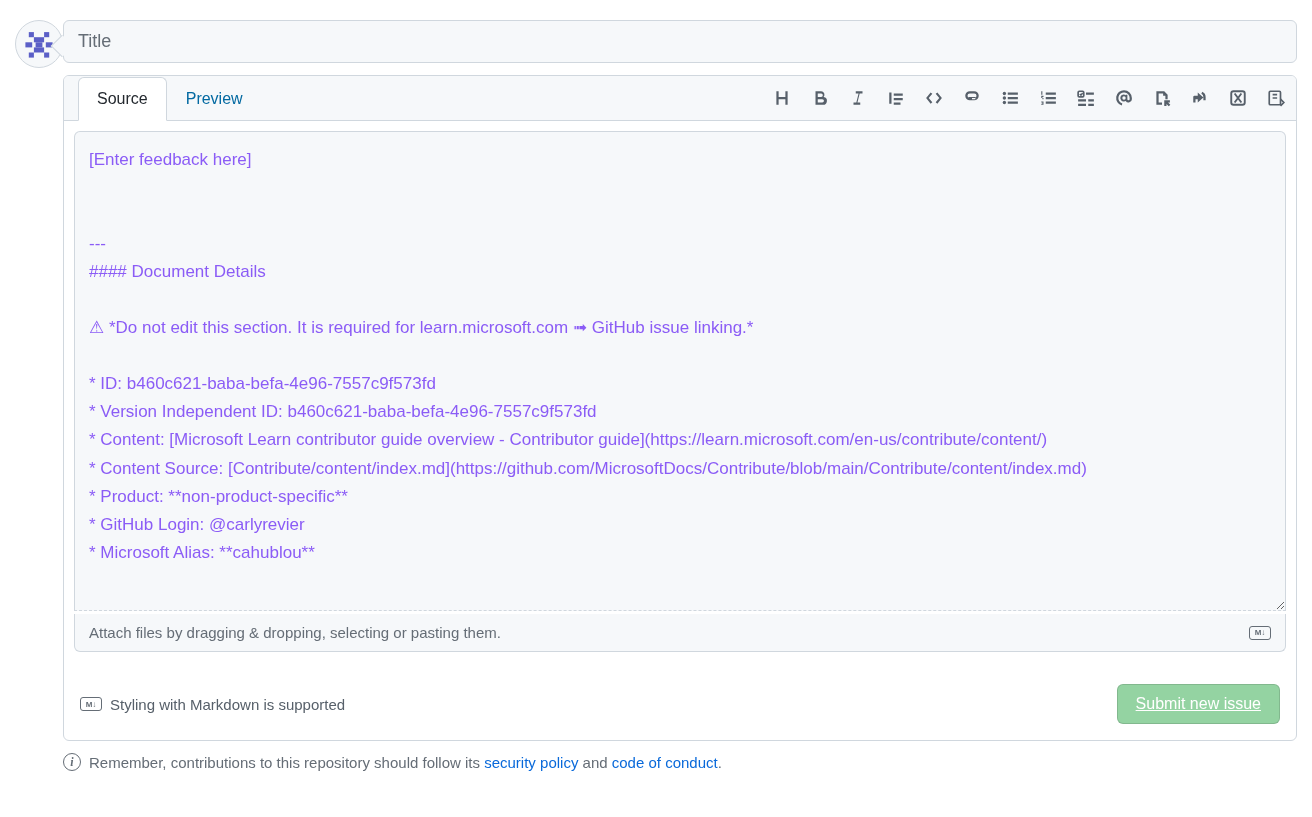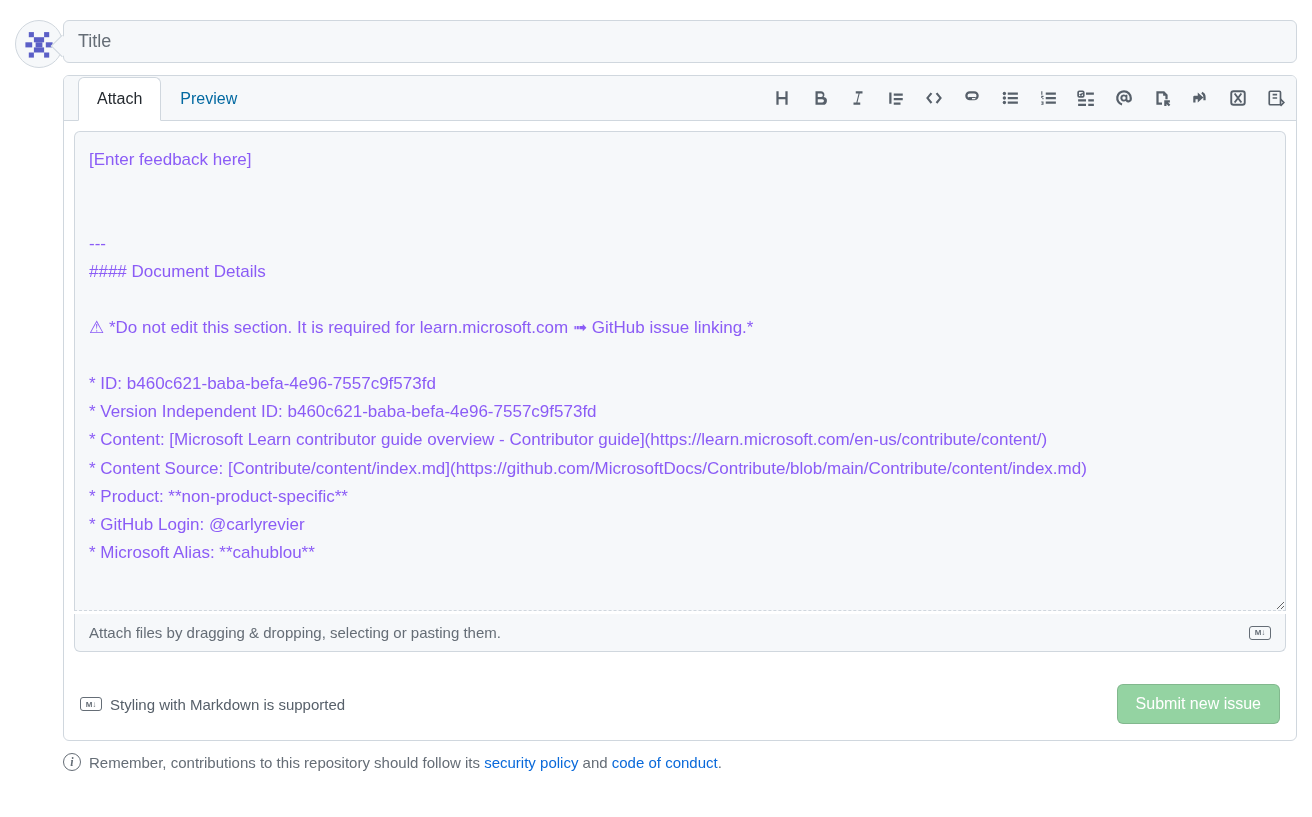--- a/index.html
+++ b/index.html
@@ -69,21 +69,21 @@
     width:22px; height:14px; border:1.5px solid #656d76; border-radius:3px;
     font-size:8px; font-weight:700; color:#656d76;
   }
   .footer-row {
     display:flex; justify-content:space-between; align-items:center;
     padding:14px 16px 16px;
   }
   .styling-hint { display:flex; gap:8px; align-items:center; color:#57606a; font-size:15px; }
   .submit-btn {
     background:#94d3a2; color:#ffffff; border:1px solid rgba(27,31,36,.15);
-    padding:10px 18px; border-radius:6px; font-size:16px; font-weight:500; cursor:pointer;
+    padding:10px 18px; border-radius:6px; font-size:16px; font-weight:500; cursor:pointer;text-decoration:underline;
   }
   .notice {
     margin-top:12px; display:flex; gap:8px; align-items:center; color:#656d76; font-size:15px;
   }
   .notice a { color:#0969da; text-decoration:none; }
   .info-icon { width:18px; height:18px; border:1.5px solid #656d76; border-radius:50%; display:flex; align-items:center; justify-content:center; font-size:12px; font-weight:700; font-style:italic; font-family:serif; }
   
   .editor::-webkit-scrollbar { width:14px; }
   .editor::-webkit-scrollbar-track { background:#f6f8fa; }
   .editor::-webkit-scrollbar-thumb { background:#c4c9ce; border-radius:7px; border:3px solid #f6f8fa; }
@@ -112,21 +112,21 @@
   </div>
 
   <div class="main-col">
     <div class="speech-arrow"></div>
 
     <input class="title-input" type="text" placeholder="Title" style="">
 
     <div class="comment-box">
       <div class="tab-row">
         <div class="tabs">
-          <div class="tab active">Attach</div>
+          <div class="tab active">Source</div>
           <div class="tab">Preview</div>
         </div>
         <div class="toolbar">
           <span class="tool-icon">
               <svg viewBox="0 0 16 16">
                 <path d="M3 2h2v5h6V2h2v12h-2V9H5v5H3z"></path>
               </svg>
             </span>
           <span class="tool-icon">
               <svg viewBox="0 0 16 16">

